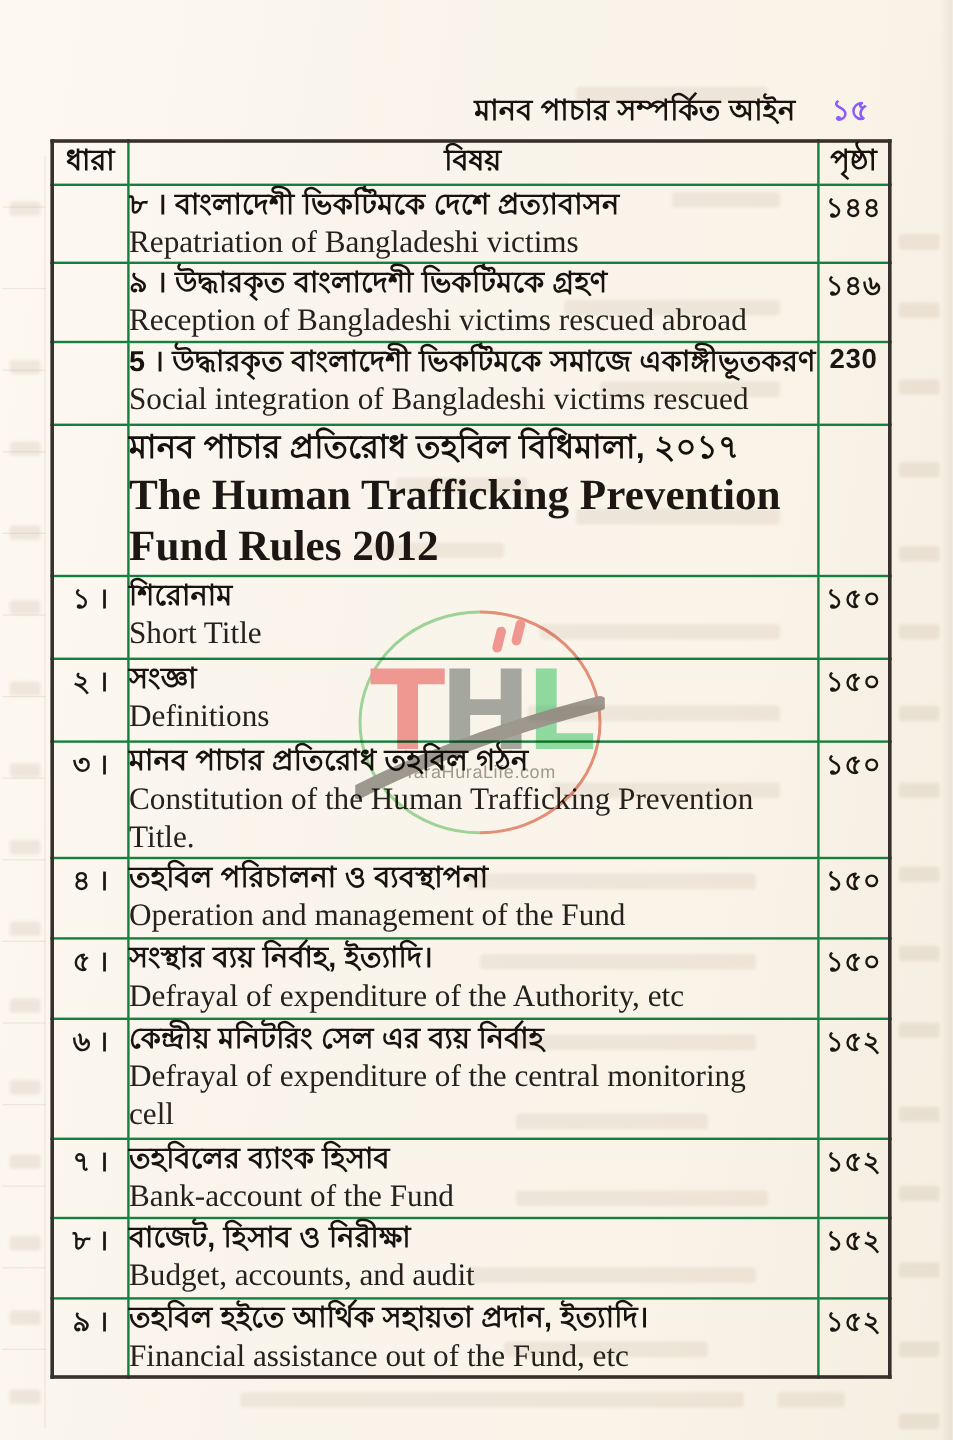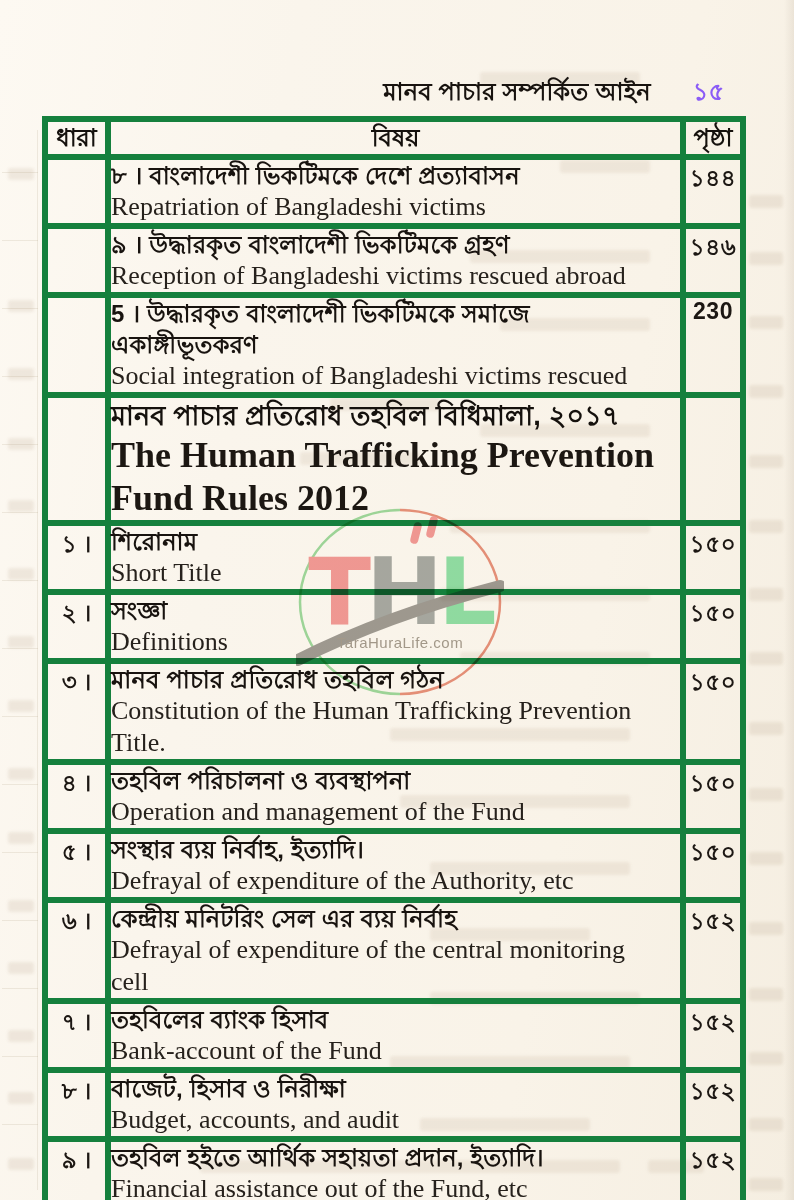--- a/index.html
+++ b/index.html
@@ -6,29 +6,29 @@
   body{
     width:794px;height:1200px;position:relative;overflow:hidden;
     background:linear-gradient(100deg,#fdf9f2 0%,#faf5ec 30%,#f9f3e8 70%,#f5eee1 100%);
     font-family:"Liberation Sans","DejaVu Sans",sans-serif;
     color:#1c1713;
   }
   .edge-shade{position:absolute;top:0;right:0;width:10px;height:1200px;
     background:linear-gradient(to right,rgba(0,0,0,0),rgba(120,100,80,.10));}
 
   
-  .page-header{position:absolute;top:73px;right:70px;display:flex;gap:42px;align-items:center;z-index:3;}
+  .page-header{position:absolute;top:73px;right:70px;display:flex;gap:30px;align-items:center;z-index:3;}
   .page-header .title{font-size:24px;font-weight:700;letter-spacing:.2px;color:#18130f;}
   .page-header .pageno{font-size:24px;font-weight:700;color:#8b5cf6;}
 
   
   .toc-wrap{position:absolute;left:42px;top:116px;width:698px;z-index:1;}
   table.toc{border-collapse:collapse;width:698px;table-layout:fixed;
     border:3px solid #37312b;background:transparent;}
-  table.toc td,table.toc th{border:6px solid #15803d;vertical-align:top;padding:0;}
+  table.toc td,table.toc th{border:2px solid #15803d;vertical-align:top;padding:0;}
   col.c1{width:63px;} col.c2{width:575px;} col.c3{width:60px;}
 
   th.hcell{font-size:24px;font-weight:700;text-align:center;padding-top:3px;line-height:32px;color:#15110d;}
 
   td.c-num{font-size:23px;text-align:center;padding-top:6px;font-weight:600;}
   td.c-page{font-size:23px;text-align:center;padding-top:6px;font-weight:600;letter-spacing:.5px;}
   td.c-subj{padding:3px 10px 0 14px;}
 
   .bn{font-size:24px;line-height:31px;font-weight:600;color:#18130f;letter-spacing:.2px;}
   .en{font-family:"Liberation Serif","DejaVu Serif",serif;font-size:26px;line-height:32px;

